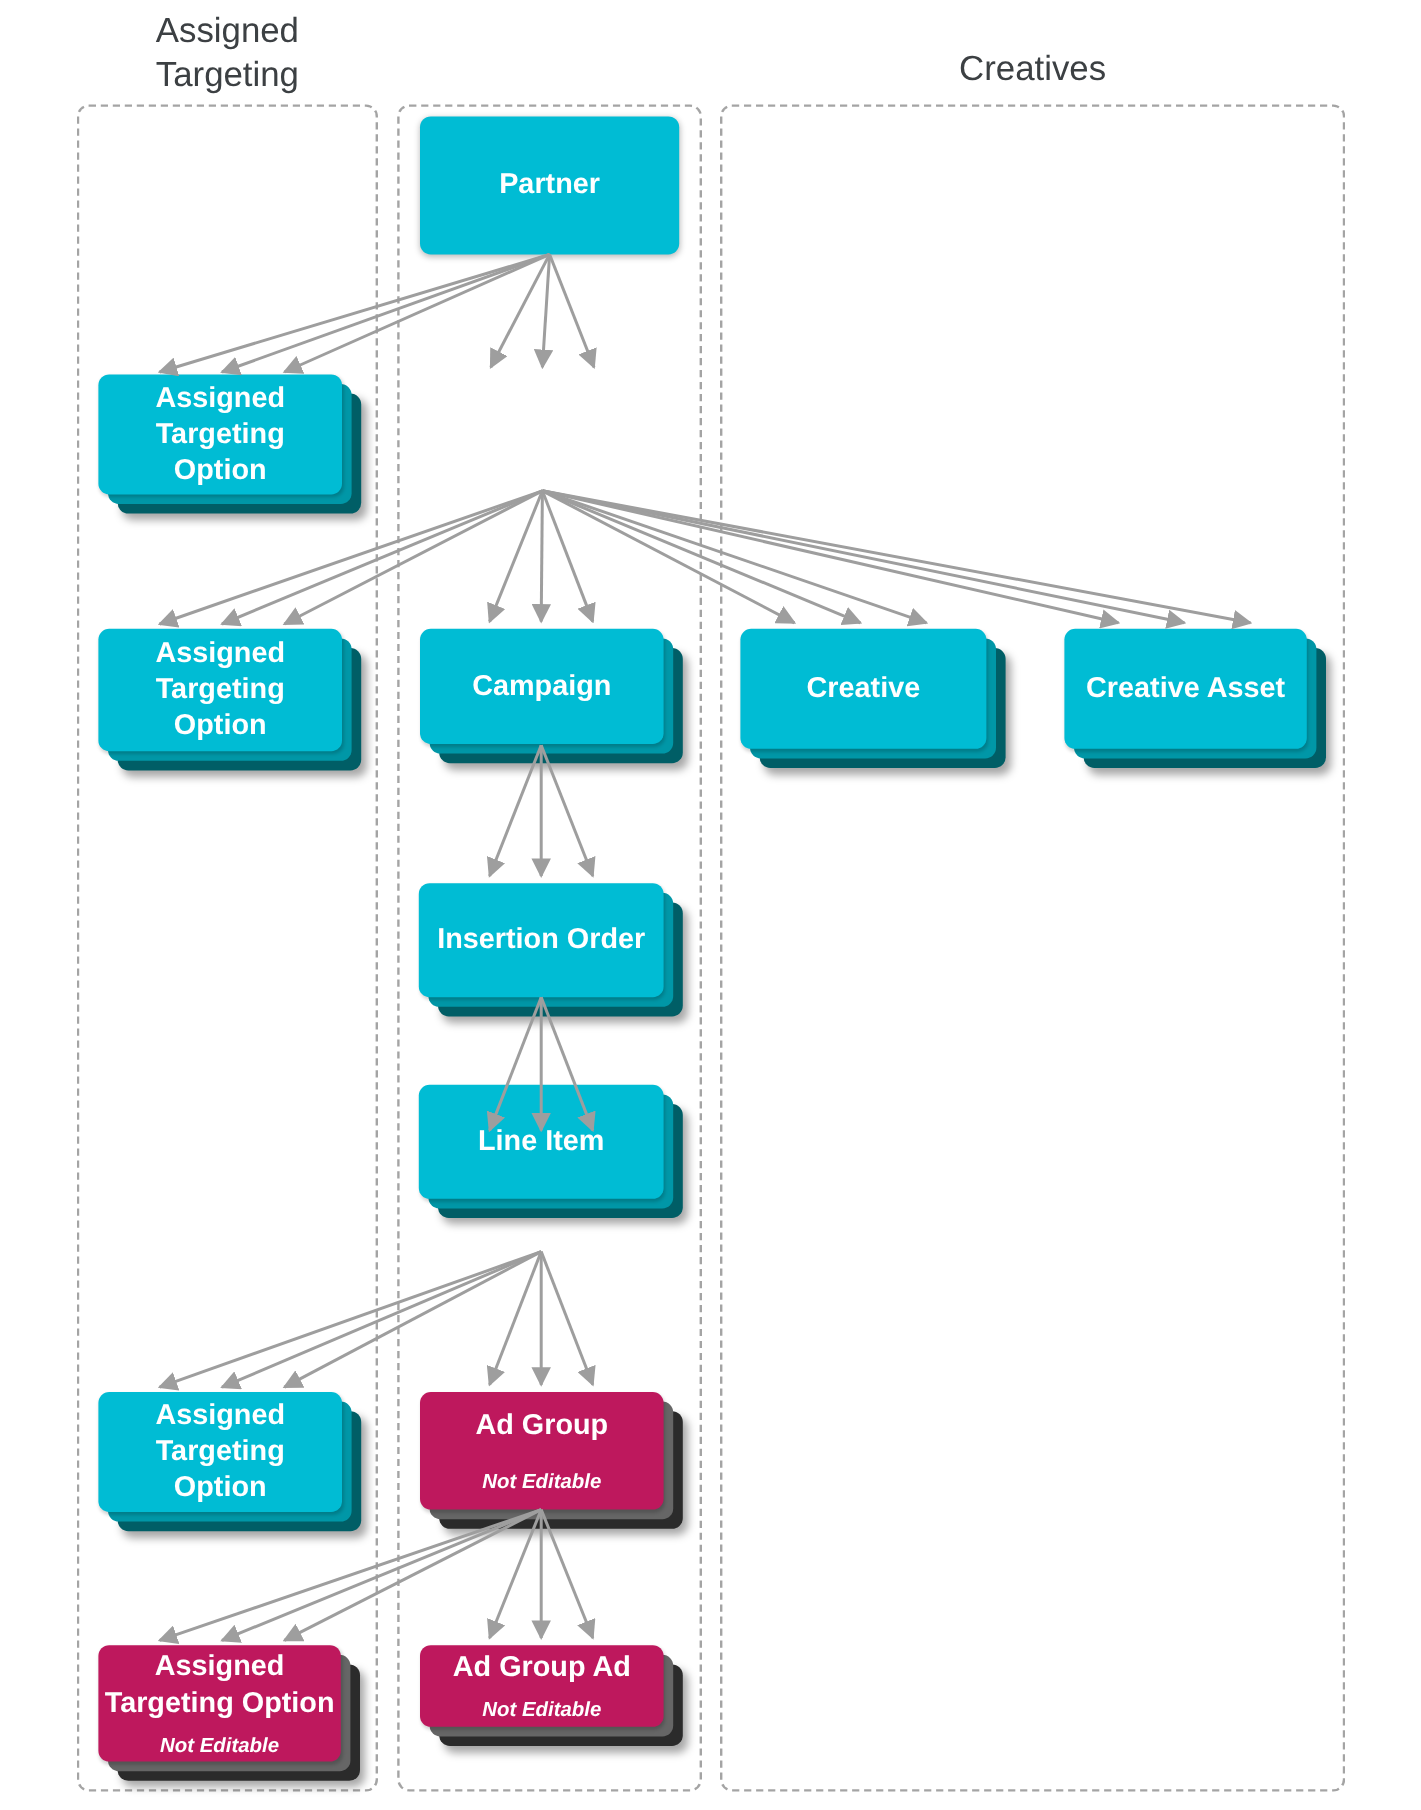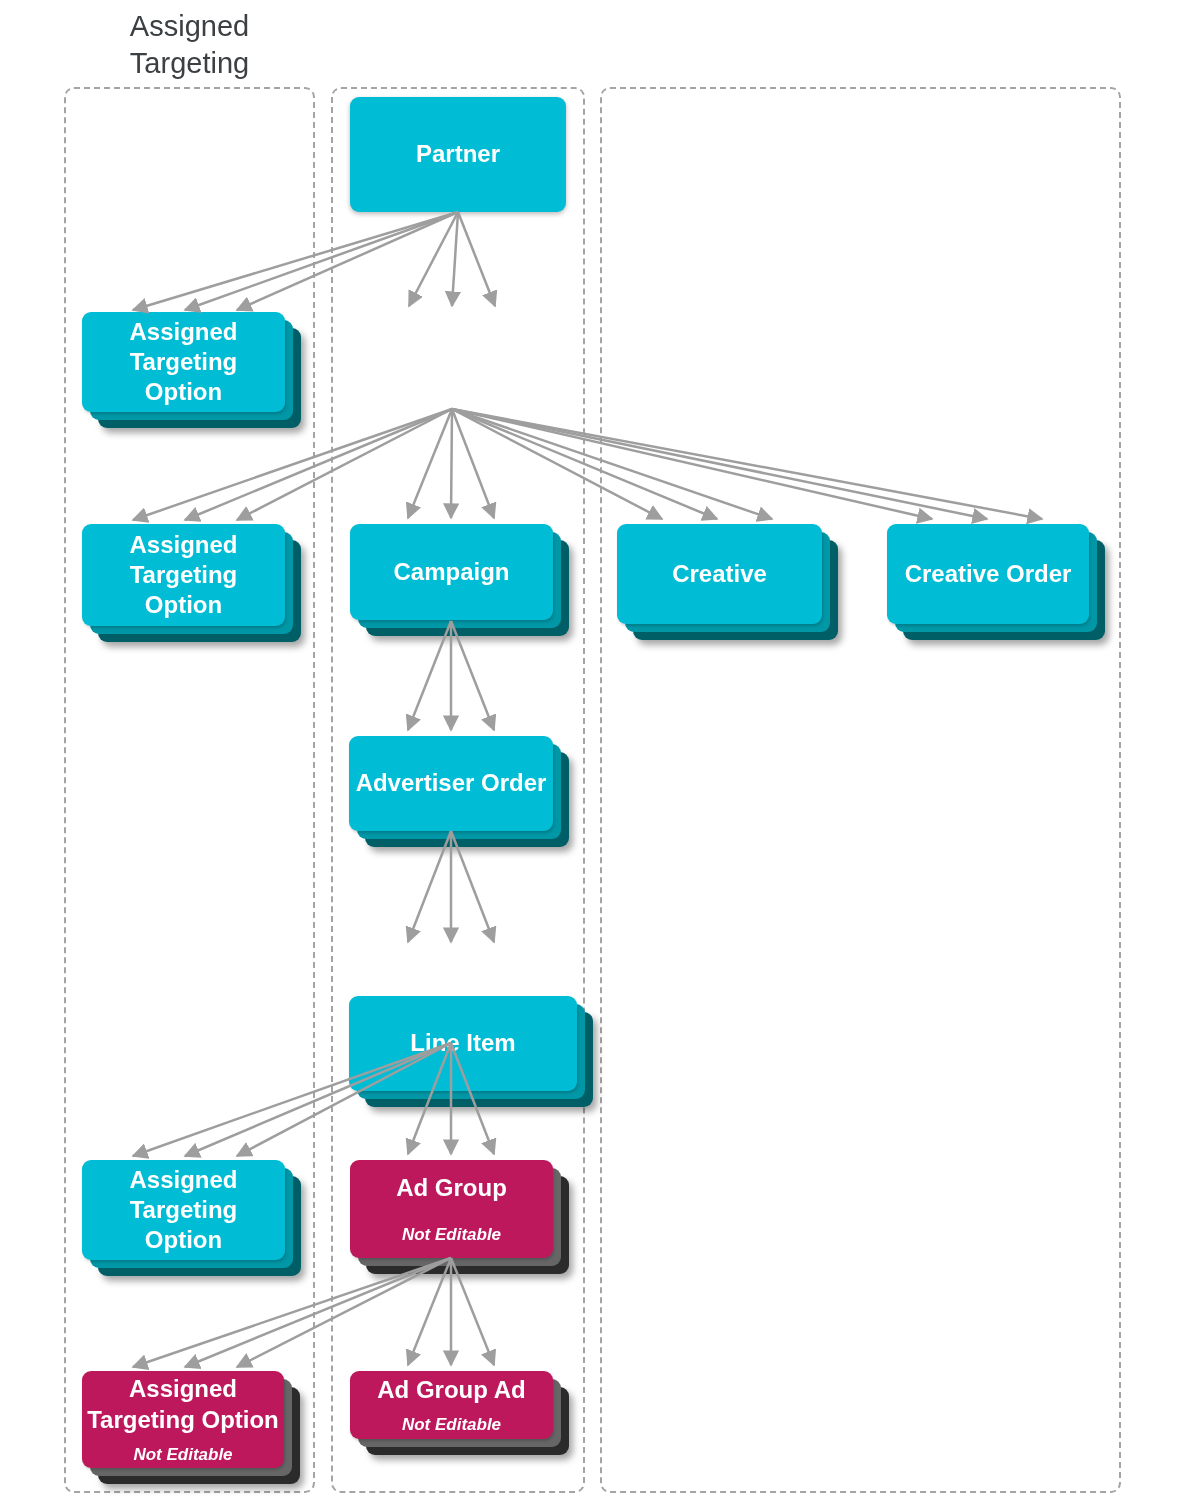--- a/index.html
+++ b/index.html
@@ -52,20 +52,21 @@
   svg.arrows{position:absolute;left:0;top:0;z-index:4;pointer-events:none;}
   .edge{stroke:#9e9e9e;stroke-width:2.5;}
 </style>
 </head>
 <body>
 
 <div class="canvas">
 
   <div class="col-title t-left">Assigned
 Targeting</div>
+  <div class="col-title t-right">Creatives</div>
 
   <div class="col-box col-left"></div>
   <div class="col-box col-mid"></div>
   <div class="col-box col-right"></div>
 
   <div class="node cyan single" style="left:350px;top:97px;width:216px;height:115px">
     <div class="face">
       <div class="label">Partner</div>
     </div>
   </div>
@@ -104,33 +105,33 @@
     <div class="layer l2"></div>
     <div class="face">
       <div class="label">Creative</div>
     </div>
   </div>
 
   <div class="node cyan" style="left:887px;top:524px;width:202px;height:100px">
     <div class="layer l3"></div>
     <div class="layer l2"></div>
     <div class="face">
-      <div class="label">Creative Order</div>
+      <div class="label">Creative Asset</div>
     </div>
   </div>
 
   <div class="node cyan" style="left:349px;top:736px;width:204px;height:95px">
     <div class="layer l3"></div>
     <div class="layer l2"></div>
     <div class="face">
-      <div class="label">Advertiser Order</div>
-    </div>
-  </div>
-
-  <div class="node cyan" style="left:349px;top:996px;width:228px;height:95px">
+      <div class="label">Insertion Order</div>
+    </div>
+  </div>
+
+  <div class="node cyan" style="left:349px;top:904px;width:204px;height:95px">
     <div class="layer l3"></div>
     <div class="layer l2"></div>
     <div class="face">
       <div class="label">Line Item</div>
     </div>
   </div>
 
   <div class="node cyan" style="left:82px;top:1160px;width:203px;height:100px">
     <div class="layer l3"></div>
     <div class="layer l2"></div>

